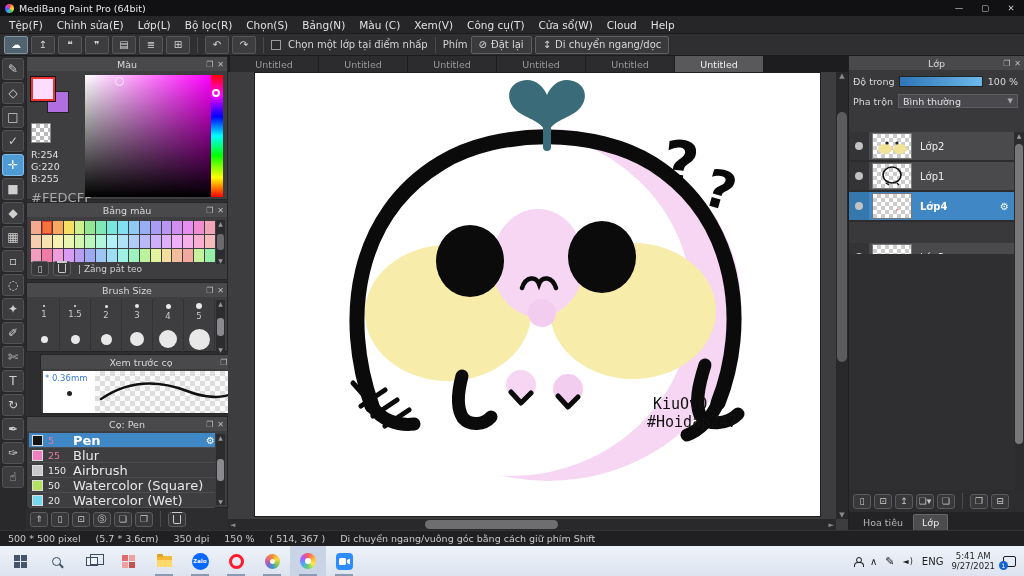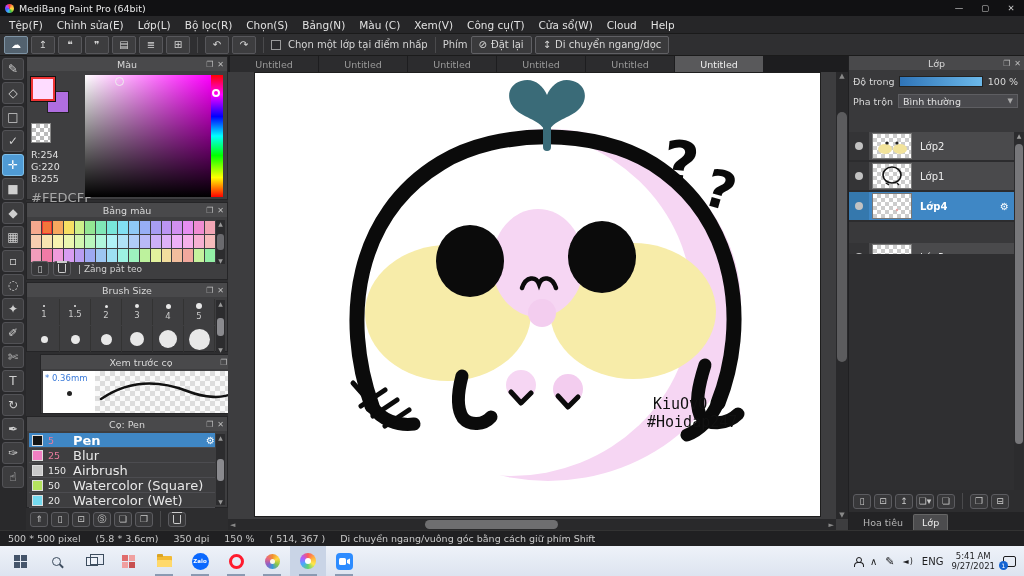--- a/index.html
+++ b/index.html
@@ -697,21 +697,21 @@
       <span class="mini-btn">⊟</span>
     </div>
     <div class="lay-tabs">
       <span class="ltab">Hoa tiêu</span>
       <span class="ltab active">Lớp</span>
     </div>
   </div>
 
   <div class="statusbar">
     <span>500 * 500 pixel</span>
-    <span>(5.8 * 3.6cm)</span>
+    <span>(5.7 * 3.6cm)</span>
     <span>350 dpi</span>
     <span>150 %</span>
     <span>( 514, 367 )</span>
     <span>Di chuyển ngang/vuông góc bằng cách giữ phím Shift</span>
   </div>
 
   <div class="taskbar">
     <span class="tapp">
         <span class="win-logo">
           <span></span>

